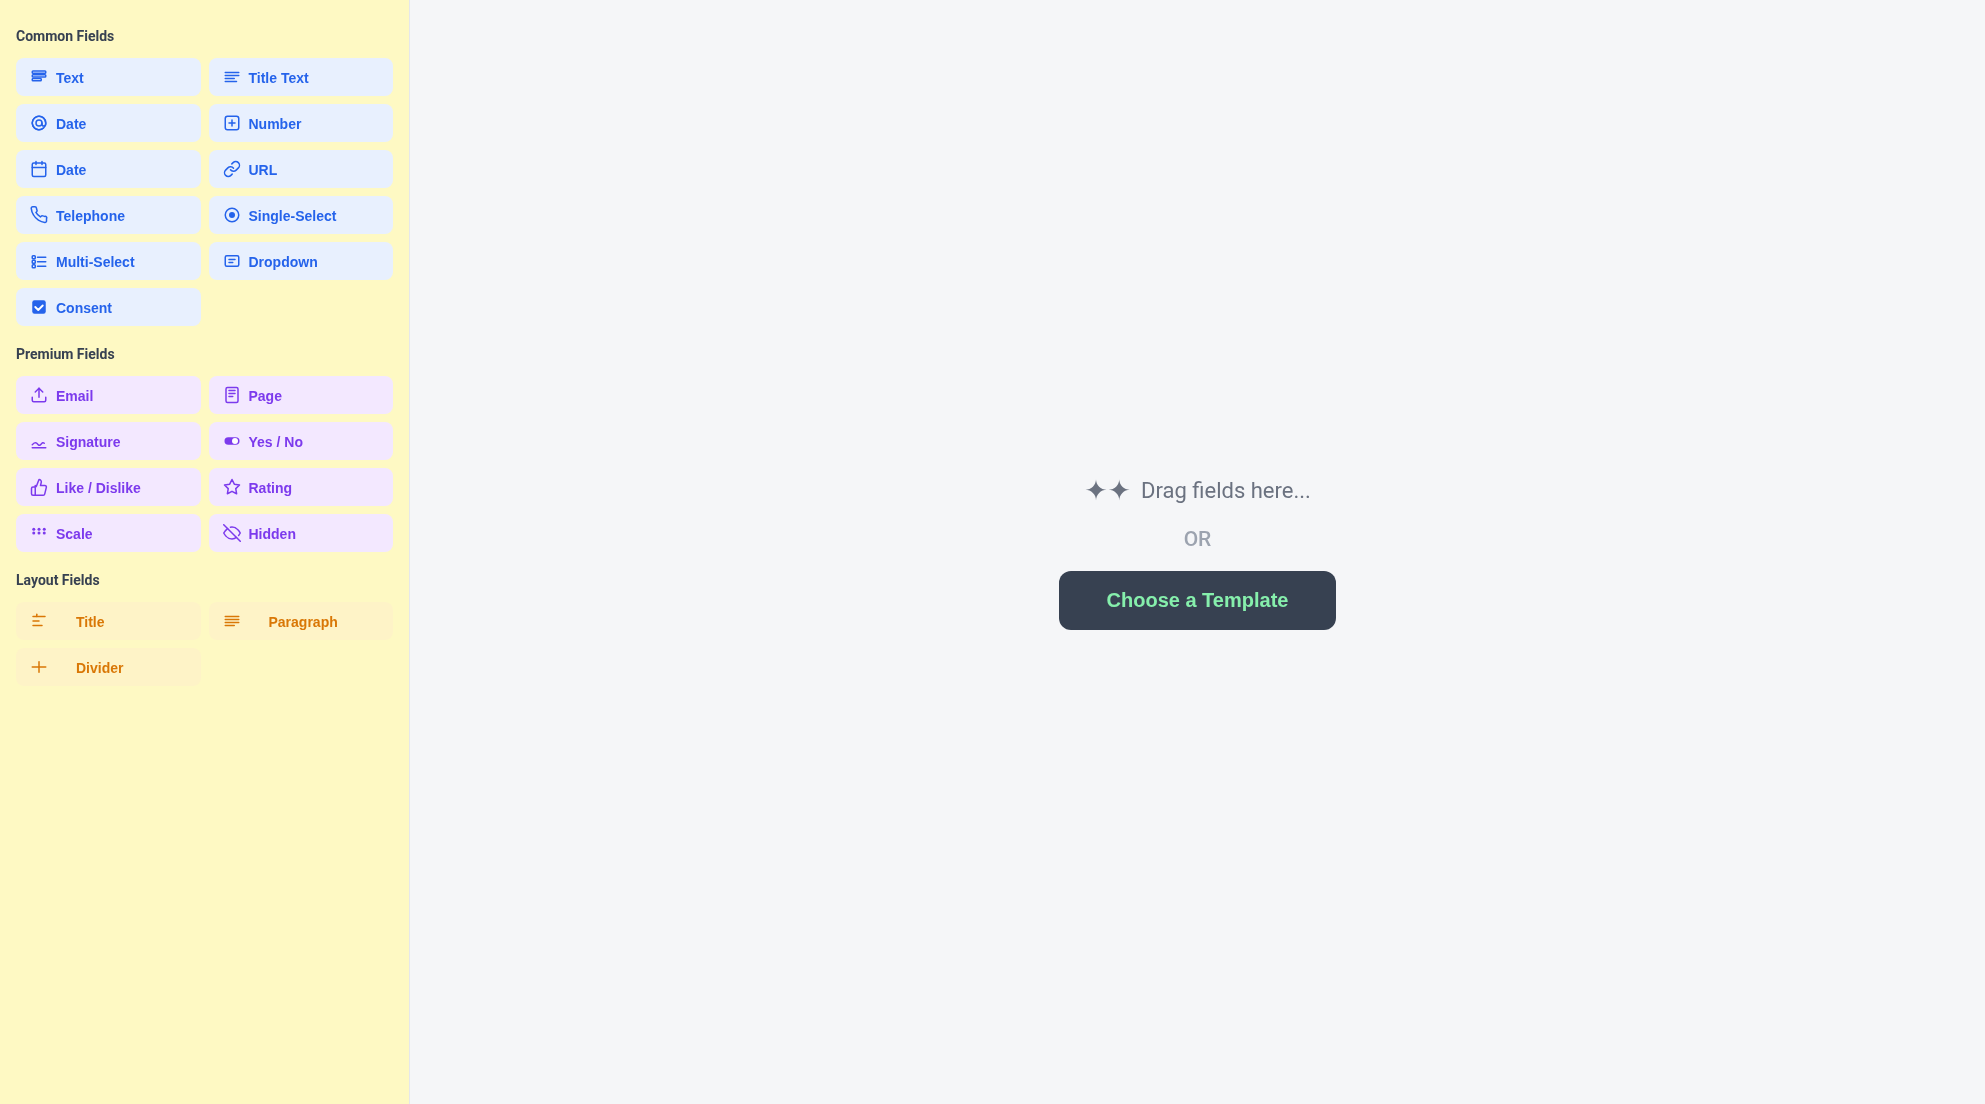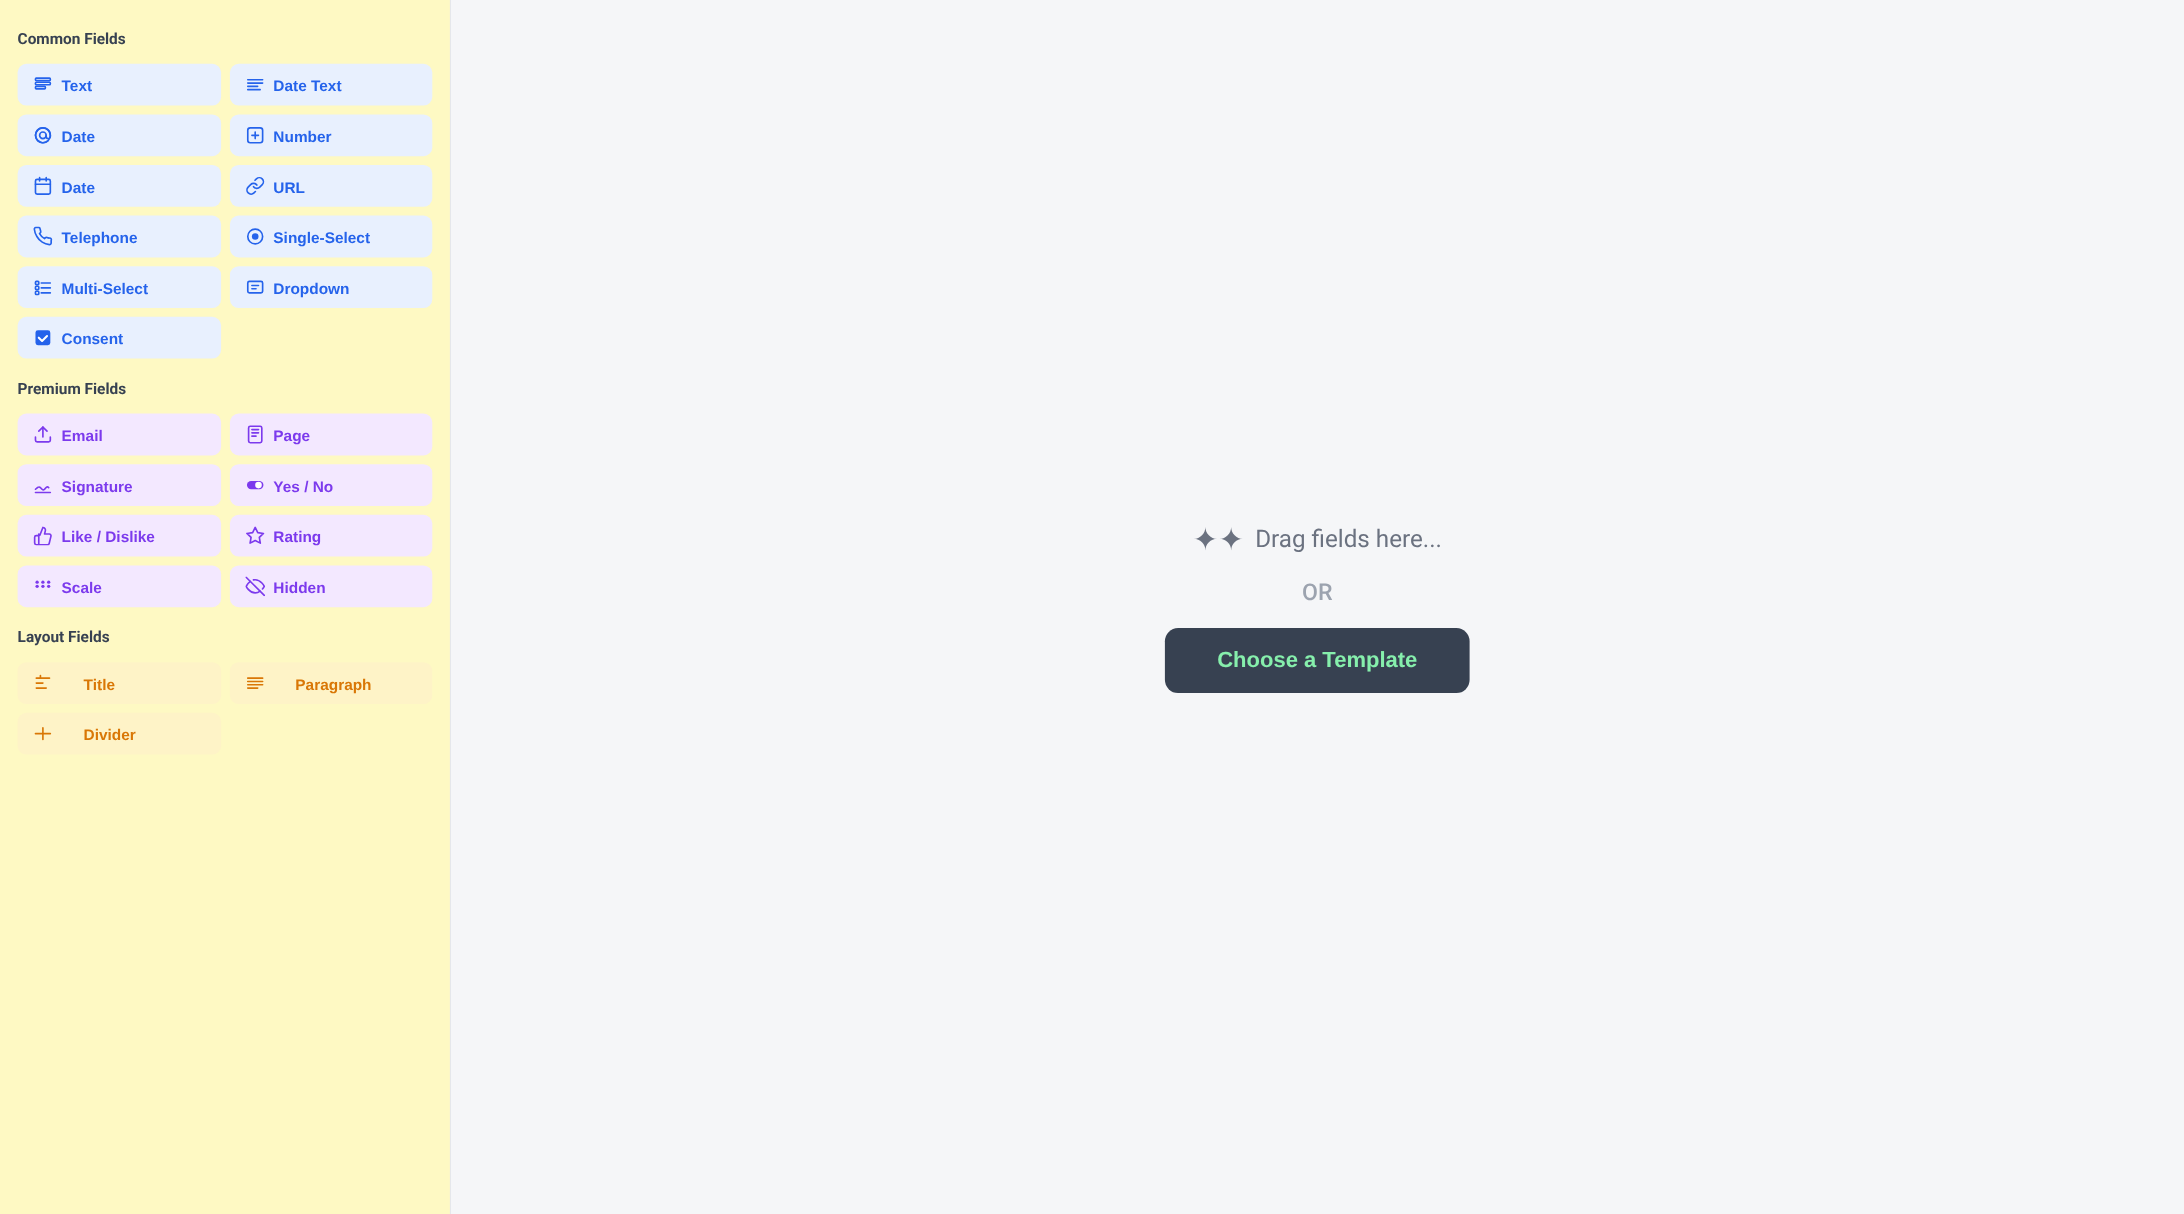--- a/index.html
+++ b/index.html
@@ -166,21 +166,21 @@
         </span>
         <span>Text</span>
       </button>
 
       <button class="field-btn common">
         <span class="field-icon">
           <svg viewBox="0 0 24 24">
               <path d="M3 6h18M3 10h18M3 14h12M3 18h15"></path>
             </svg>
         </span>
-        <span>Date Text</span>
+        <span>Title Text</span>
       </button>
 
       <button class="field-btn common">
         <span class="field-icon">
           <svg viewBox="0 0 24 24">
               <circle cx="12" cy="12" r="9"></circle>
               <path d="M12 8a4 4 0 1 0 0 8 4 4 0 0 0 0-8z"></path>
               <path d="M16 12v1.5a2.5 2.5 0 0 0 5 0V12a9 9 0 1 0-3.4 7"></path>
             </svg>
         </span>

